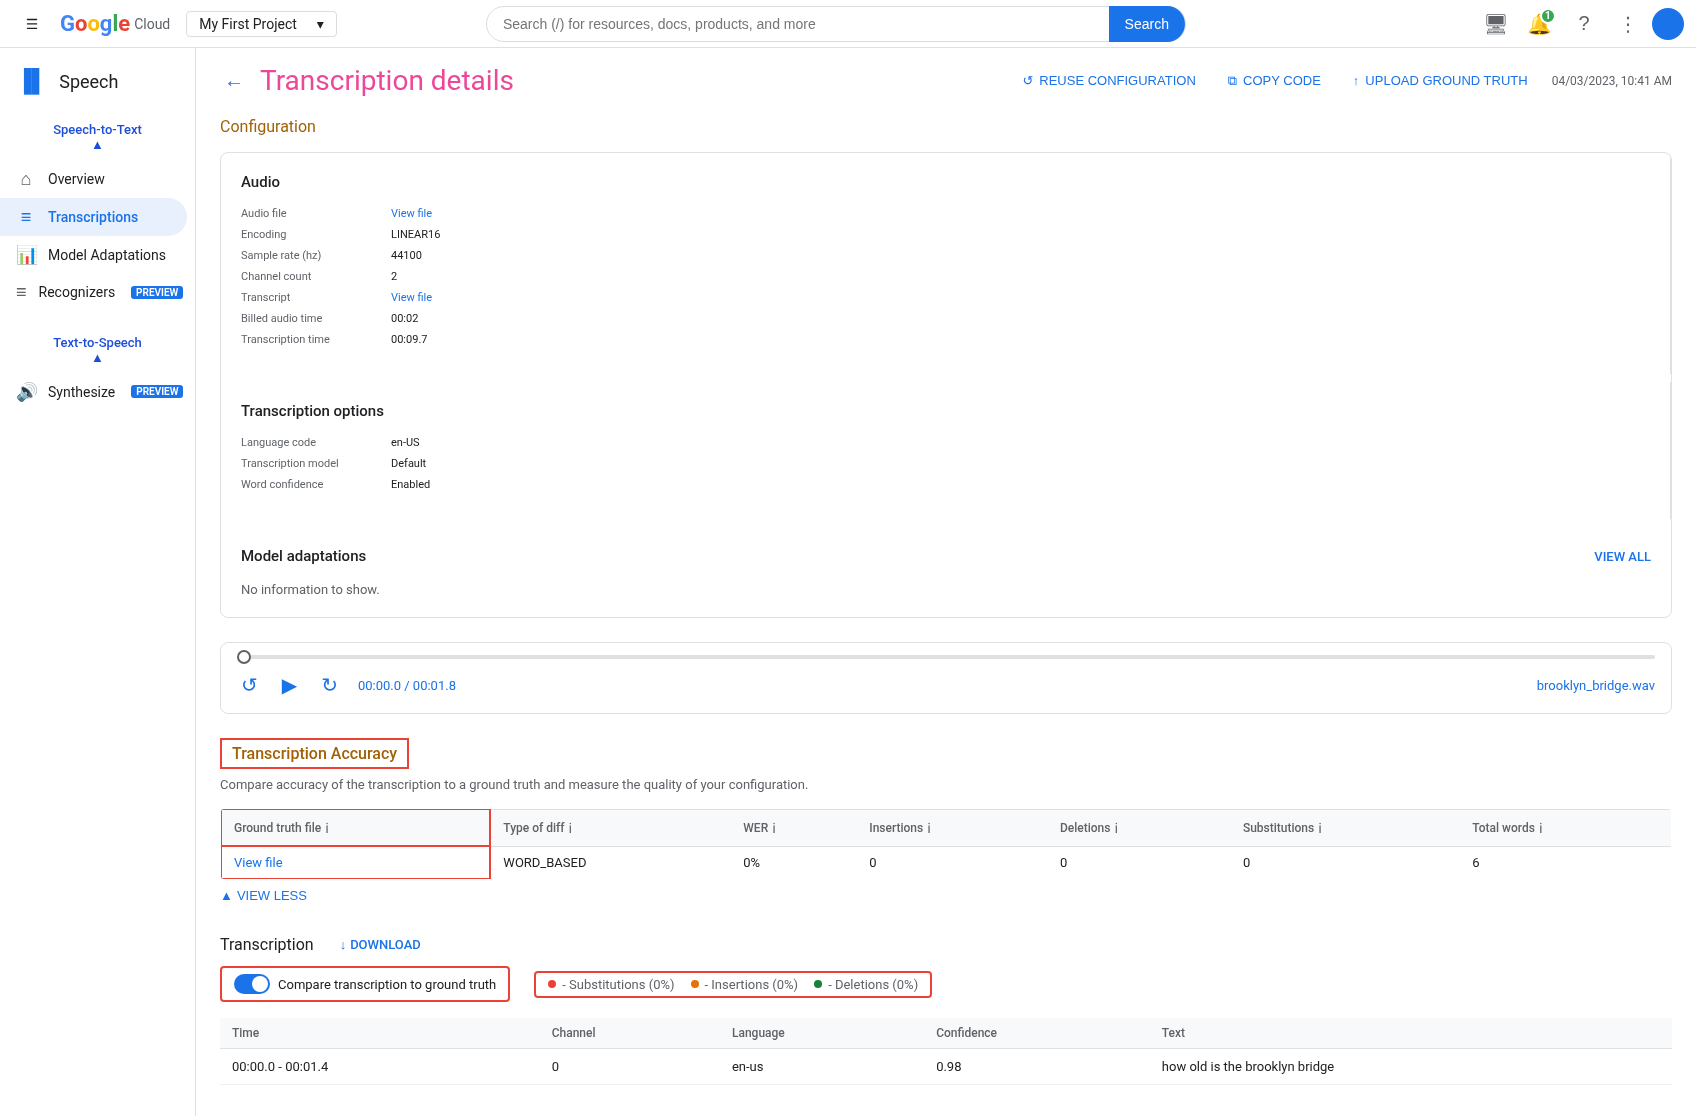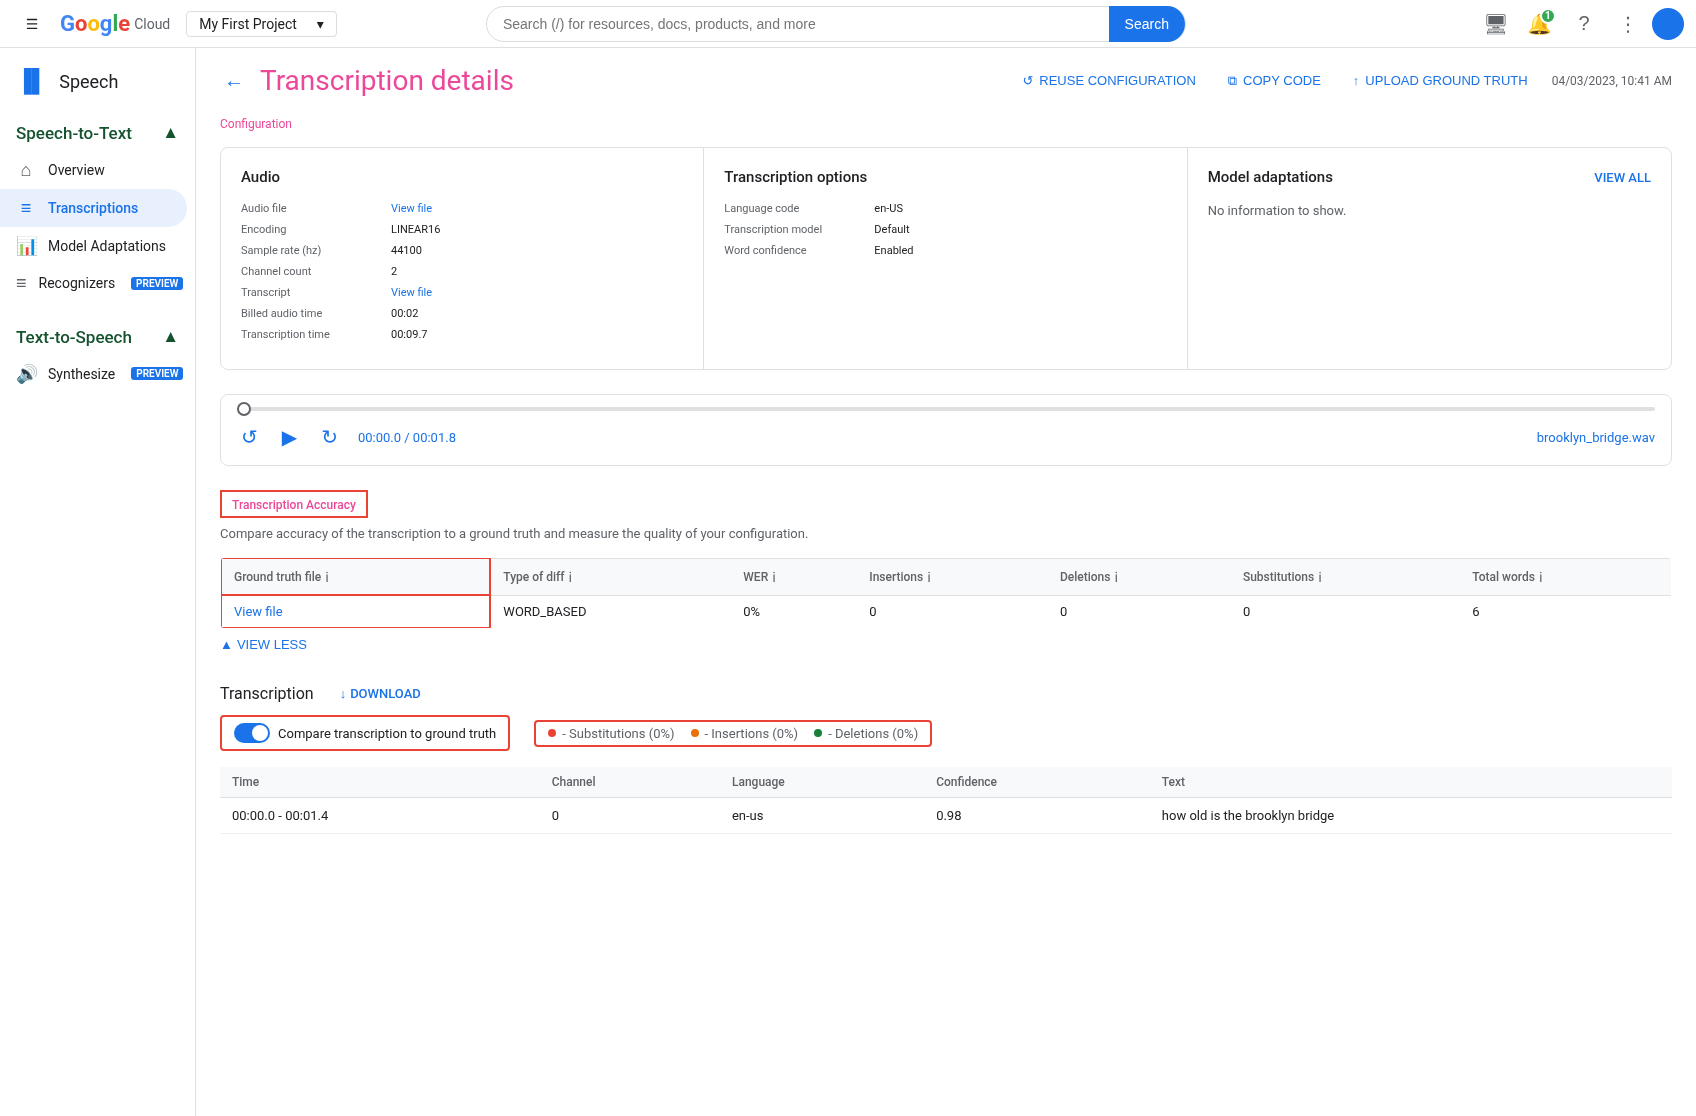--- a/index.html
+++ b/index.html
@@ -26,42 +26,42 @@
 
     
     .app-layout { display: flex; margin-top: 48px; height: calc(100vh - 48px); }
 
     
     .sidebar { width: 196px; min-width: 196px; border-right: 1px solid #e0e0e0; overflow-y: auto; padding-top: 8px; }
     .sidebar-product { display: flex; align-items: center; gap: 12px; padding: 12px 16px; }
     .product-icon { color: #1a73e8; font-size: 22px; }
     .product-name { font-size: 18px; color: #202124; font-weight: 400; }
     .sidebar-section { padding: 8px 0; }
-    .sidebar-section-header { display: flex; align-items: center; justify-content: space-between; padding: 8px 16px; font-size: 17px; font-weight: 500; color: #14532d; cursor: pointer; }
+    .sidebar-section-header { display: flex; align-items: center; justify-content: space-between; padding: 8px 16px; font-size: 13px; font-weight: 500; color: #1d4ed8; cursor: pointer; flex-direction: column; }
     .sidebar-item { display: flex; align-items: center; gap: 12px; padding: 8px 16px; cursor: pointer; border-radius: 0 20px 20px 0; margin-right: 8px; font-size: 14px; color: #202124; text-decoration: none; }
     .sidebar-item.active { background: #e8f0fe; color: #1a73e8; font-weight: 500; }
     .sidebar-item.active .sidebar-icon { color: #1a73e8; }
     .sidebar-icon { color: #5f6368; font-size: 18px; width: 20px; text-align: center; }
     .preview-badge { background: #1a73e8; color: white; font-size: 10px; font-weight: 600; padding: 1px 5px; border-radius: 3px; margin-left: 4px; }
 
     
     .main-content { flex: 1; overflow-y: auto; padding: 16px 24px; background: #fff; }
 
     
     .page-header { display: flex; align-items: center; justify-content: space-between; margin-bottom: 20px; }
     .page-header-left { display: flex; align-items: center; gap: 12px; }
     .back-btn { color: #1a73e8; cursor: pointer; font-size: 20px; background: none; border: none; padding: 4px; }
     .page-title { font-size: 28px; font-weight: 400; color: #ec4899; }
     .header-actions { display: flex; align-items: center; gap: 16px; }
     .header-action-btn { display: flex; align-items: center; gap: 6px; color: #1a73e8; cursor: pointer; font-size: 13px; font-weight: 500; background: none; border: none; padding: 4px 8px; }
     .timestamp { font-size: 12px; color: #5f6368; }
 
     
-    .section-title { font-size: 12px; font-weight: 400; color: #ec4899; margin-bottom: 16px; }
-    .config-cards { display: grid; grid-template-columns: 1fr 1fr 1fr; gap: 0; border: 1px solid #e0e0e0; border-radius: 8px; overflow: hidden; margin-bottom: 24px; }
+    .section-title { font-size: 16px; font-weight: 400; color: #a16207; margin-bottom: 16px; }
+    .config-cards { display: grid; grid-template-columns: 1fr; gap: 8px; border: 1px solid #e0e0e0; border-radius: 8px; overflow: hidden; margin-bottom: 24px; }
     .config-card { padding: 20px; border-right: 1px solid #e0e0e0; }
     .config-card:last-child { border-right: none; }
     .config-card-title { font-size: 15px; font-weight: 500; color: #202124; margin-bottom: 16px; display: flex; justify-content: space-between; align-items: center; }
     .view-all-link { color: #1a73e8; font-size: 13px; cursor: pointer; font-weight: 500; }
     .config-row { display: flex; align-items: flex-start; margin-bottom: 8px; font-size: 11px; }
     .config-label { color: #5f6368; width: 150px; min-width: 150px; }
     .config-value { color: #202124; }
     .config-link { color: #1a73e8; cursor: pointer; text-decoration: none; }
     .no-info { color: #5f6368; font-size: 13px; }
 

